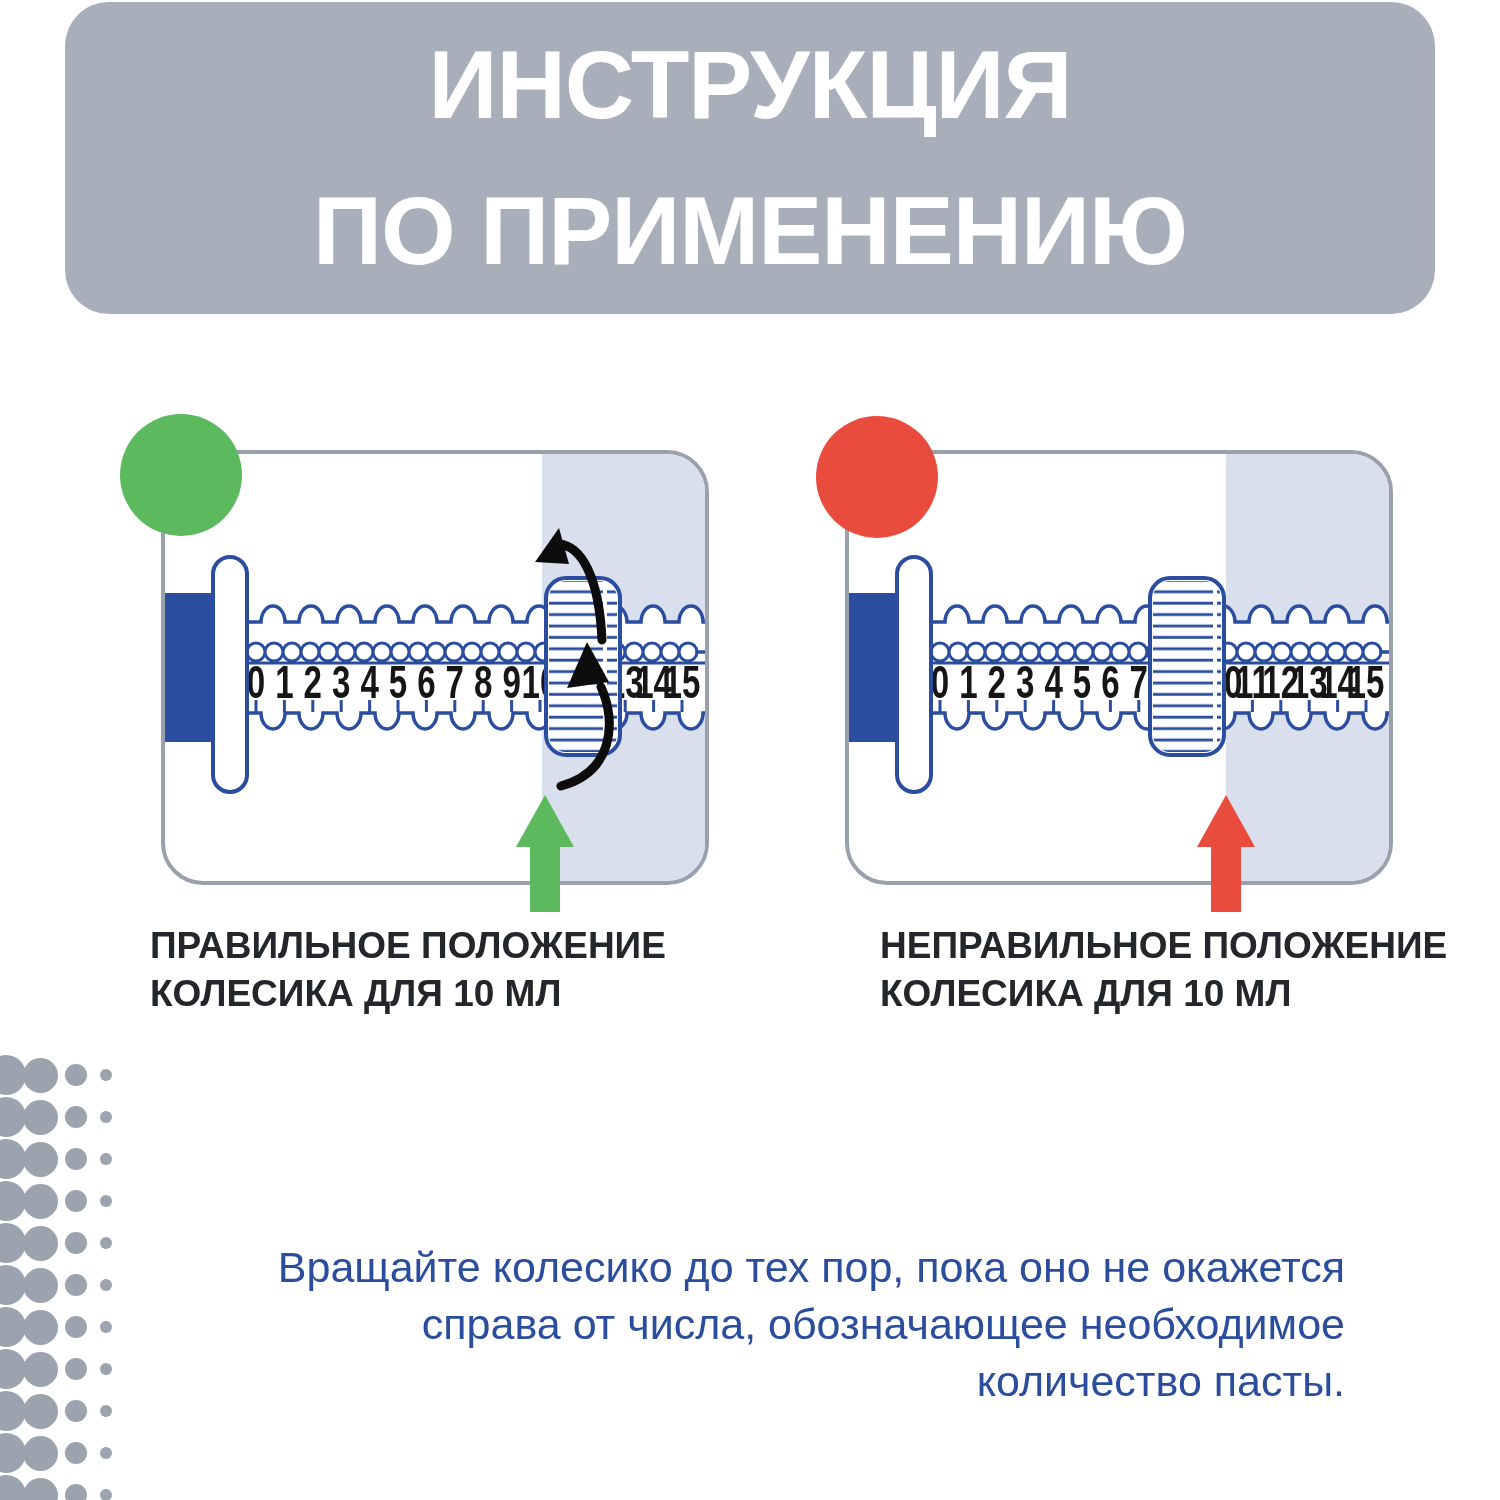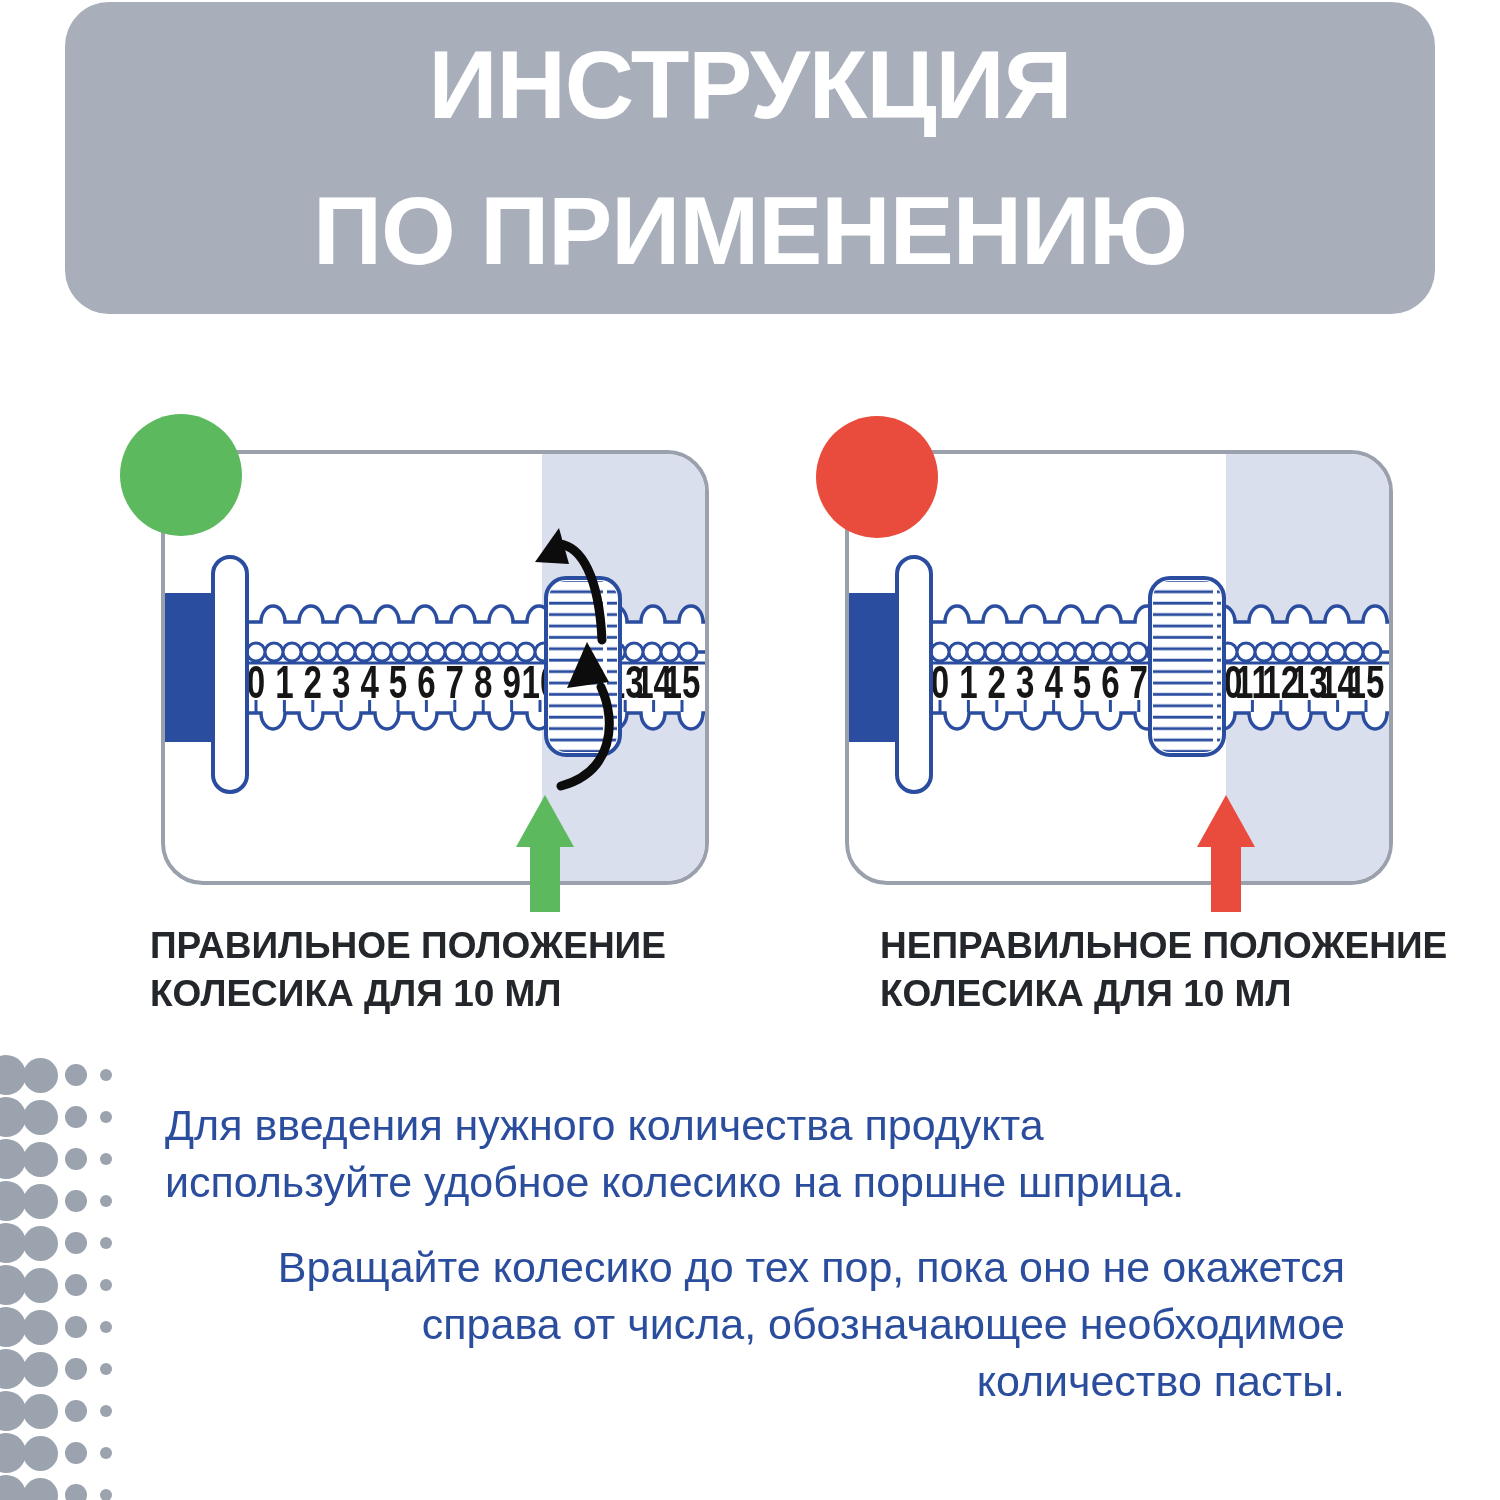--- a/index.html
+++ b/index.html
@@ -250,19 +250,17 @@
       <div class="dot" style="left: -14px; top: 1433px; width: 40px; height: 40px;"></div>
       <div class="dot" style="left: 22.5px; top: 1435.5px; width: 35px; height: 35px;"></div>
       <div class="dot" style="left: 65px; top: 1442px; width: 22px; height: 22px;"></div>
       <div class="dot" style="left: 100px; top: 1447px; width: 12px; height: 12px;"></div>
       <div class="dot" style="left: -14px; top: 1475px; width: 40px; height: 40px;"></div>
       <div class="dot" style="left: 22.5px; top: 1477.5px; width: 35px; height: 35px;"></div>
       <div class="dot" style="left: 65px; top: 1484px; width: 22px; height: 22px;"></div>
       <div class="dot" style="left: 100px; top: 1489px; width: 12px; height: 12px;"></div>
     </div>
 
-  <div class="bodytext p1">Для введения нужного количества продукта
-используйте удобное колесико на поршне шприца.</div>
   <div class="bodytext p2">Вращайте колесико до тех пор, пока оно не окажется
 справа от числа, обозначающее необходимое
 количество пасты.</div>
 
 </div>
 
 </body></html>

